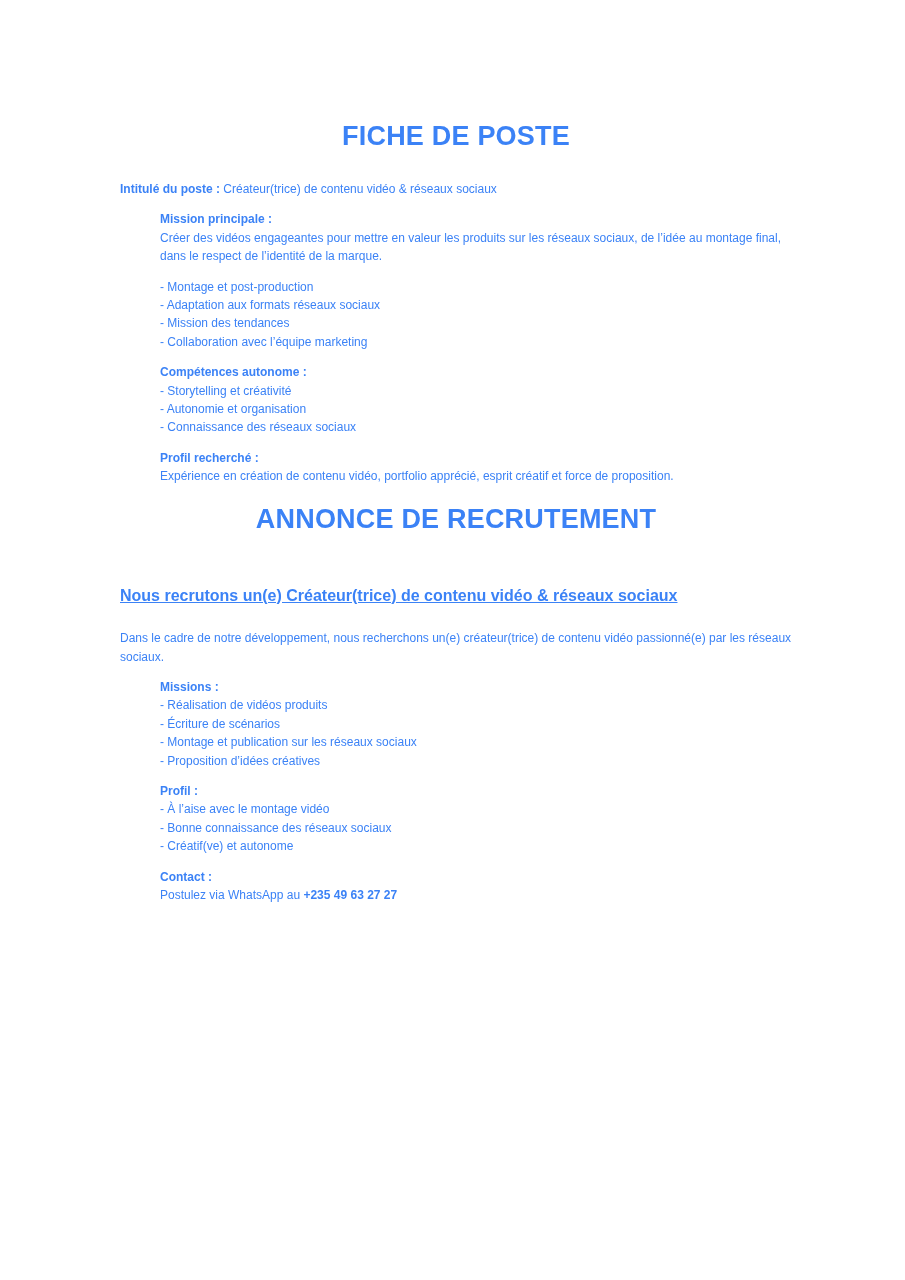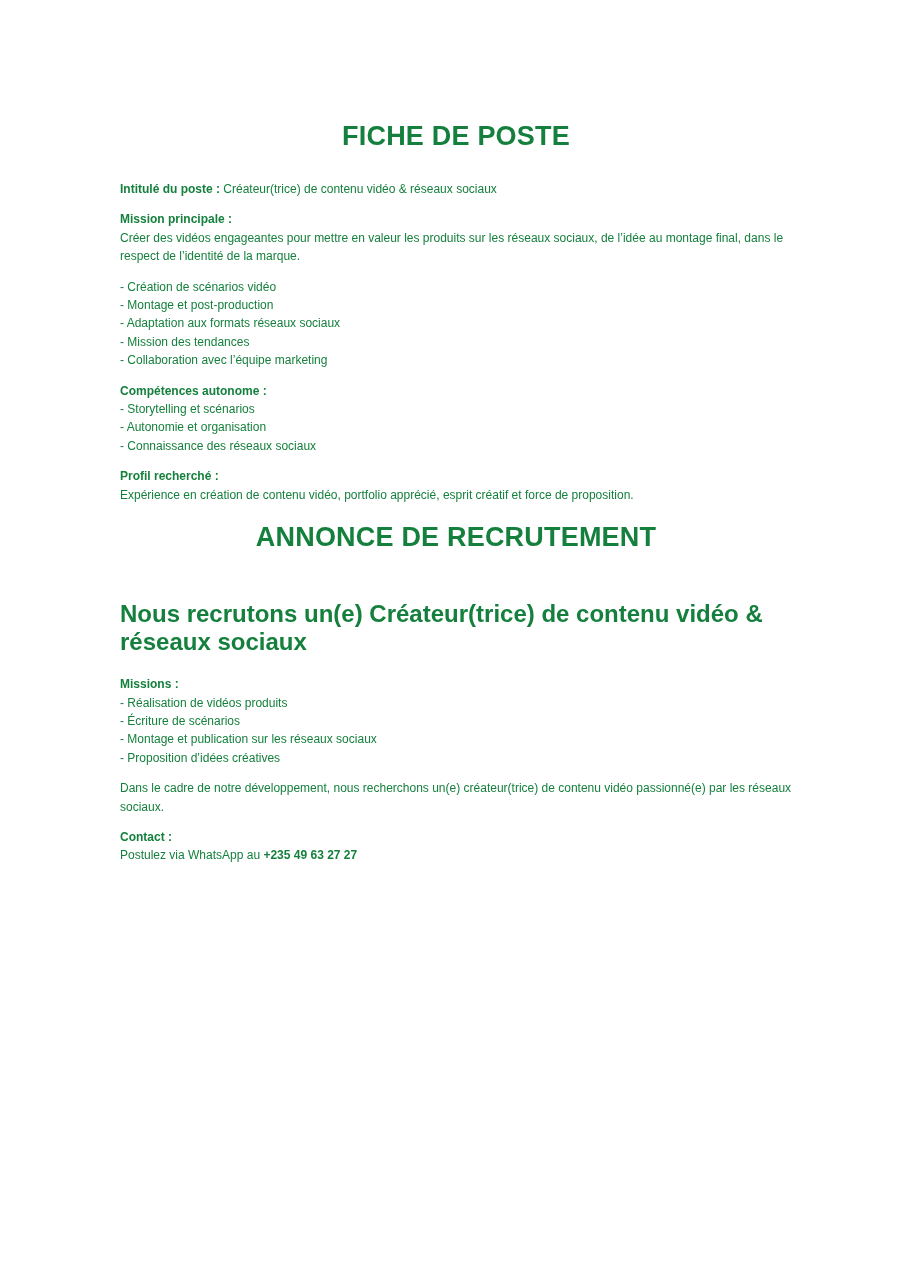--- a/index.html
+++ b/index.html
@@ -7,21 +7,21 @@
     padding: 0;
     background: #ffffff;
   }
   .page {
     position: relative;
     width: 905px;
     height: 1280px;
     background: #ffffff;
     overflow: hidden;
     font-family: "Liberation Sans", "DejaVu Sans", sans-serif;
-    color: #15803d;
+    color: #3b82f6;
   }
   .content {
     position: absolute;
     left: 120px;
     top: 0;
     width: 672px;
     padding-top: 120px;
   }
   .doc-title {
     font-size: 27px;
@@ -29,35 +29,37 @@
     line-height: 32px;
     text-align: center;
     margin: 0 0 28px 0;
     letter-spacing: 0.2px;
   }
   .doc-title.second {
     margin-top: 17px;
     margin-bottom: 47px;
   }
   .h2 {
-    font-size: 24px;
+    font-size: 16px;
     font-weight: bold;
     line-height: 27.5px;
     margin: 8px 0 20px 0;
+    text-decoration: underline;
   }
   .block {
     font-size: 12px;
     line-height: 18.4px;
     margin: 0 0 12px 0;
   }
   .bold {
     font-weight: bold;
   }
   .line {
     white-space: normal;
+    margin-left: 40px;
   }
 </style>
 </head>
 <body>
 
 <div class="page">
   <div class="content">
 
     <h1 class="doc-title">FICHE DE POSTE</h1>
 
@@ -65,53 +67,58 @@
       <span class="bold">Intitulé du poste :</span>
       <span>Créateur(trice) de contenu vidéo &amp; réseaux sociaux</span>
     </div>
 
     <div class="block">
       <div class="bold line">Mission principale :</div>
       <div class="line">Créer des vidéos engageantes pour mettre en valeur les produits sur les réseaux sociaux, de l’idée au montage final, dans le respect de l’identité de la marque.</div>
     </div>
 
     <div class="block">
-      <div class="line">- Création de scénarios vidéo</div>
       <div class="line">- Montage et post-production</div>
       <div class="line">- Adaptation aux formats réseaux sociaux</div>
       <div class="line">- Mission des tendances</div>
       <div class="line">- Collaboration avec l’équipe marketing</div>
     </div>
 
     <div class="block">
       <div class="bold line">Compétences autonome :</div>
-      <div class="line">- Storytelling et scénarios</div>
+      <div class="line">- Storytelling et créativité</div>
       <div class="line">- Autonomie et organisation</div>
       <div class="line">- Connaissance des réseaux sociaux</div>
     </div>
 
     <div class="block">
       <div class="bold line">Profil recherché :</div>
       <div class="line">Expérience en création de contenu vidéo, portfolio apprécié, esprit créatif et force de proposition.</div>
     </div>
 
     <h1 class="doc-title second">ANNONCE DE RECRUTEMENT</h1>
 
     <h2 class="h2">Nous recrutons un(e) Créateur(trice) de contenu vidéo &amp; réseaux sociaux</h2>
 
+    <div class="block">Dans le cadre de notre développement, nous recherchons un(e) créateur(trice) de contenu vidéo passionné(e) par les réseaux sociaux.</div>
+
     <div class="block">
       <div class="bold line">Missions :</div>
       <div class="line">- Réalisation de vidéos produits</div>
       <div class="line">- Écriture de scénarios</div>
       <div class="line">- Montage et publication sur les réseaux sociaux</div>
       <div class="line">- Proposition d’idées créatives</div>
     </div>
 
-    <div class="block">Dans le cadre de notre développement, nous recherchons un(e) créateur(trice) de contenu vidéo passionné(e) par les réseaux sociaux.</div>
-
+    <div class="block">
+      <div class="bold line">Profil :</div>
+      <div class="line">- À l’aise avec le montage vidéo</div>
+      <div class="line">- Bonne connaissance des réseaux sociaux</div>
+      <div class="line">- Créatif(ve) et autonome</div>
+    </div>
 
     <div class="block">
       <div class="bold line">Contact :</div>
       <div class="line">
         <span>Postulez via WhatsApp au</span>
         <span class="bold">+235 49 63 27 27</span>
       </div>
     </div>
 
   </div>

